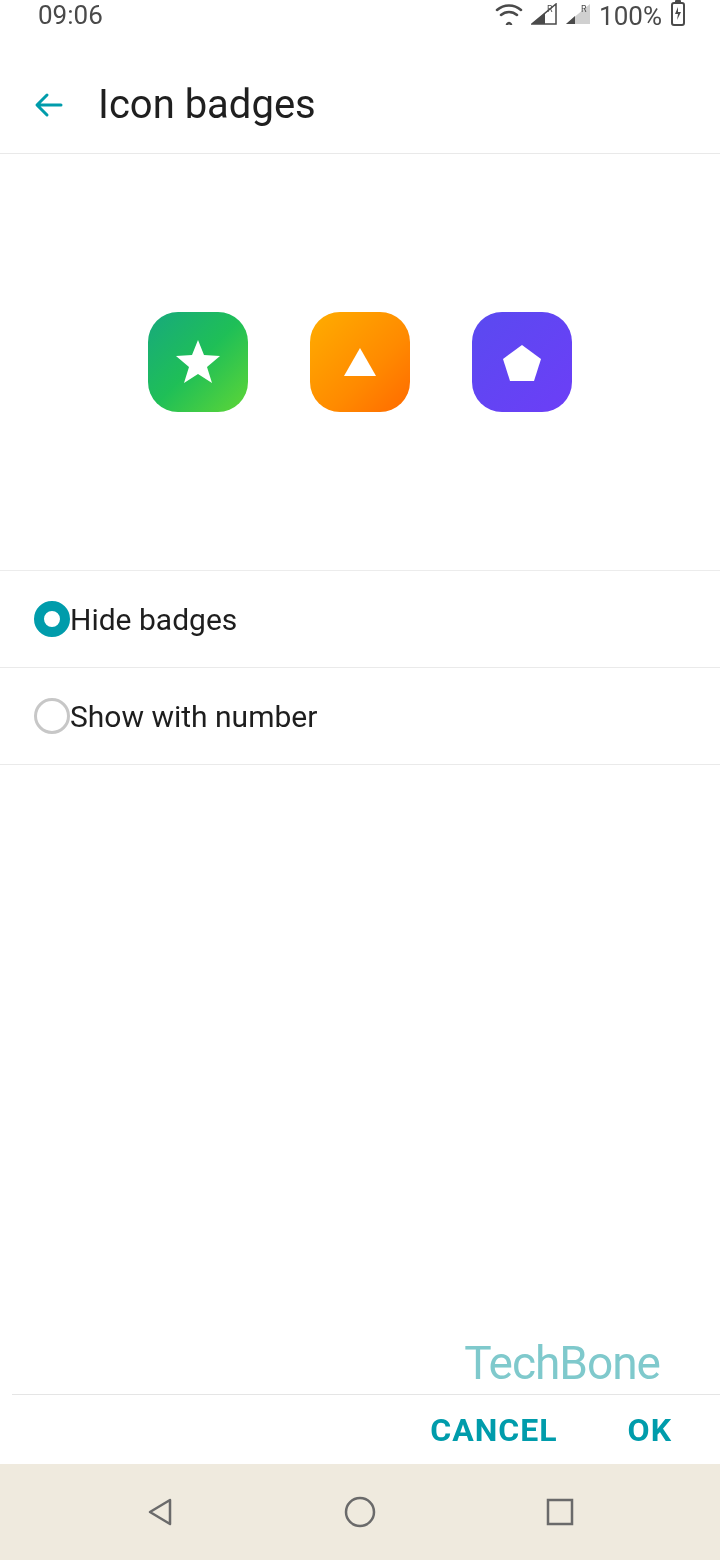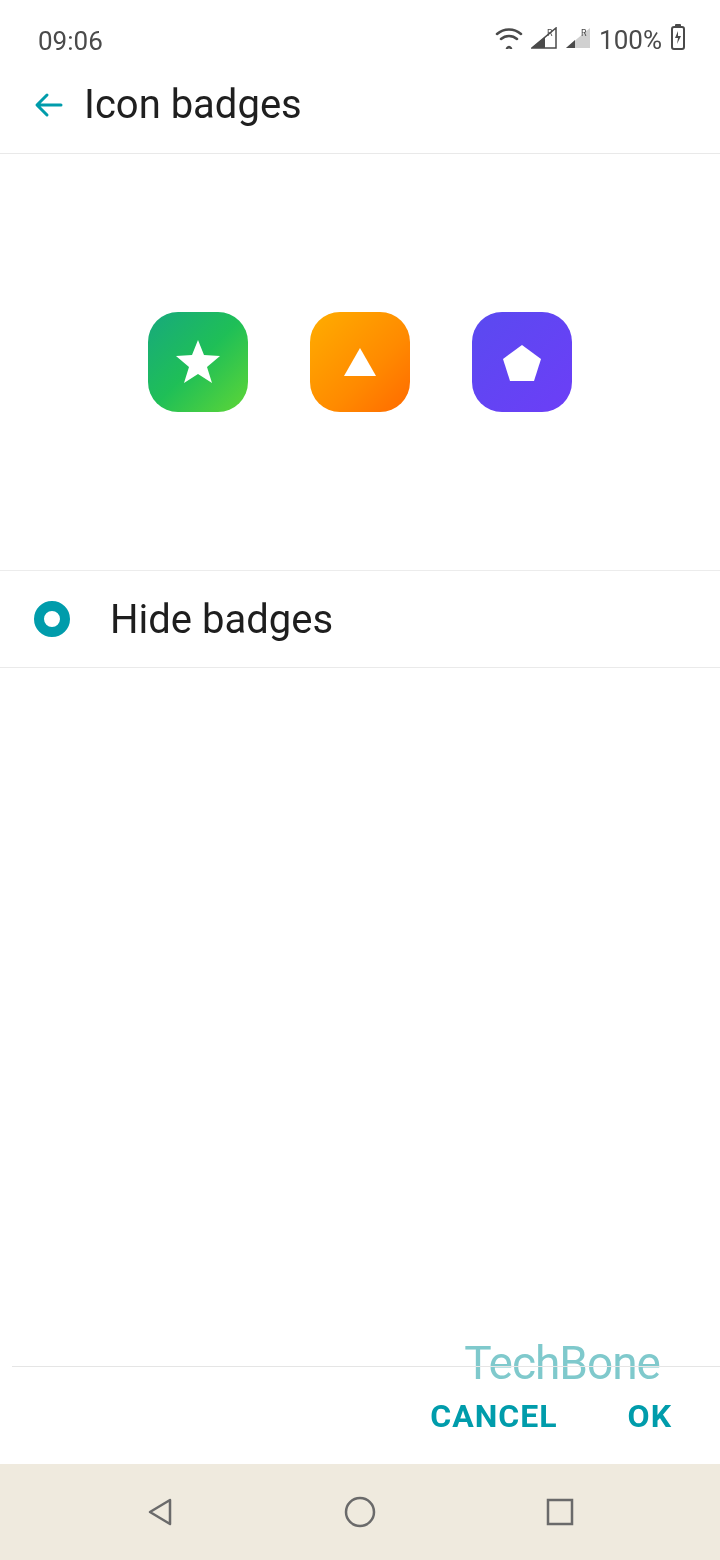--- a/index.html
+++ b/index.html
@@ -1,47 +1,47 @@
 <!DOCTYPE html>
 <html><head>
 <meta charset="utf-8">
 <style>
   * { box-sizing: border-box; margin: 0; padding: 0; }
   html, body { width: 720px; height: 1560px; font-family: -apple-system, Roboto, Arial, sans-serif; background: #fff; color: #222; overflow: hidden; position: relative; }
 
   
-  .status-bar { height: 56px; display: flex; align-items: flex-end; justify-content: space-between; padding: 0 34px 0 38px; font-size: 26px; color: #4a4a4a; }
+  .status-bar { height: 56px; display: flex; align-items: flex-start; justify-content: space-between; padding: 0 34px 0 38px; font-size: 26px; color: #4a4a4a; }
   .status-right { display: flex; align-items: center; gap: 8px; }
   .status-right span { font-size: 26px; }
 
   
-  .header { height: 98px; display: flex; align-items: center; padding-left: 24px; border-bottom: 1px solid #e9e9e9; }
+  .header { height: 98px; display: flex; align-items: center; padding-left: 24px; border-bottom: 1px solid #e9e9e9; gap: 14px; }
   .back-arrow { width: 54px; height: 54px; display: flex; align-items: center; justify-content: center; }
   .header-title { font-size: 40px; font-weight: 400; color: #1f1f1f; margin-left: 6px; }
 
   
   .preview { height: 417px; display: flex; align-items: center; justify-content: center; gap: 62px; border-bottom: 1px solid #ececec; }
   .app-icon { width: 100px; height: 100px; border-radius: 30px; display: flex; align-items: center; justify-content: center; }
   .app-icon.green { background: linear-gradient(135deg, #17a97d 0%, #1fbf57 50%, #5fd636 100%); }
   .app-icon.orange { background: linear-gradient(135deg, #ffad00 0%, #ff8a00 60%, #ff6a00 100%); }
   .app-icon.purple { background: linear-gradient(135deg, #5a4af0 0%, #6c3ef7 100%); }
 
   
   .options { }
   .option-row { height: 97px; display: flex; align-items: center; padding: 0 34px; border-bottom: 1px solid #eaeaea; }
   .option-row:last-child { border-bottom: 1px solid #eaeaea; }
   .radio { width: 36px; height: 36px; border-radius: 50%; border: 3px solid #c7c7c7; display: flex; align-items: center; justify-content: center; flex-shrink: 0; }
   .radio.selected { border-color: #009cab; border-width: 10px; }
-  .option-label { font-size: 40px; color: #1e1e1e; margin-left: 40px; }
+  .option-label { font-size: 30px; color: #1e1e1e; }
 
   
   .watermark { position: absolute; right: 60px; bottom: 170px; font-size: 46px; color: #7fc9cc; font-weight: 400; letter-spacing: -1px; pointer-events: none; }
 
   
-  .button-bar { position: absolute; bottom: 96px; left: 0; right: 0; height: 98px; border-top: 1px solid #e5e5e5; display: flex; align-items: center; justify-content: flex-end; gap: 70px; padding-right: 48px; margin-left: 12px; }
+  .button-bar { position: absolute; bottom: 96px; left: 0; right: 0; height: 70px; border-top: 1px solid #e5e5e5; display: flex; align-items: center; justify-content: flex-end; gap: 70px; padding-right: 48px; margin-left: 12px; }
   .txt-btn { font-size: 32px; font-weight: 700; color: #009cab; letter-spacing: 1px; }
 
   
   .nav-bar { position: absolute; bottom: 0; left: 0; right: 0; height: 96px; background: #efeade; display: flex; align-items: center; justify-content: space-around; padding: 0 60px; }
   .nav-btn { width: 50px; height: 50px; display: flex; align-items: center; justify-content: center; }
 </style>
 </head>
 <body>
 
 <div class="status-bar">
@@ -102,20 +102,24 @@
         <path d="M25 8 L44 22 L37 44 L13 44 L6 22 Z" fill="#fff"></path>
       </svg>
   </div>
 </div>
 
 <div class="options">
   <div class="option-row">
     <div class="radio selected"></div>
     <div class="option-label">Hide badges</div>
   </div>
+  <div class="option-row">
+    <div class="radio"></div>
+    <div class="option-label">Show with number</div>
+  </div>
 </div>
 
 <div class="watermark">TechBone</div>
 
 <div class="button-bar">
   <div class="txt-btn">CANCEL</div>
   <div class="txt-btn">OK</div>
 </div>
 
 <div class="nav-bar">

